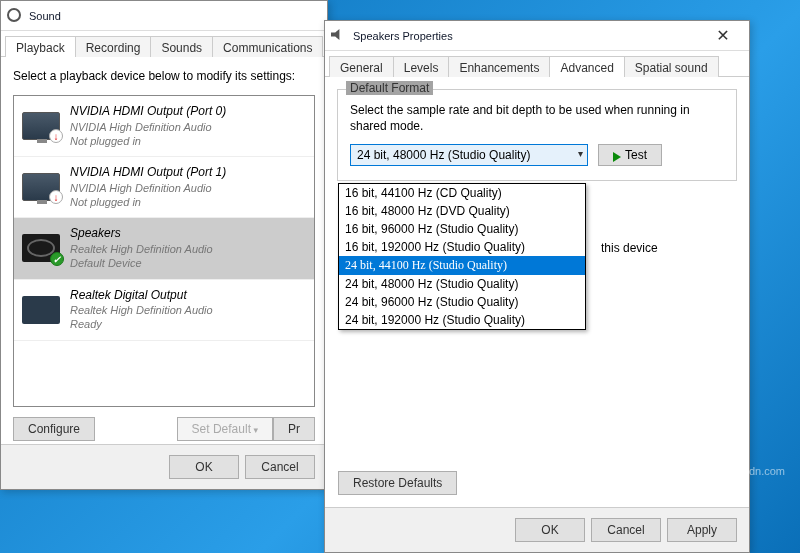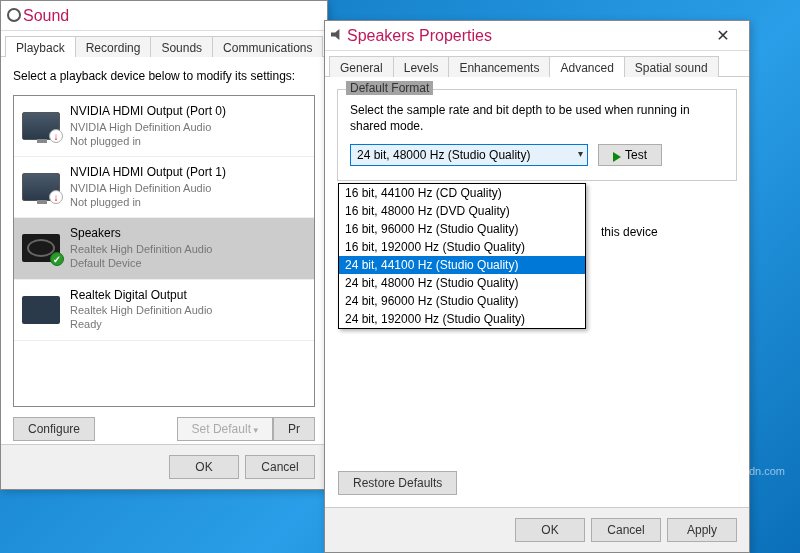--- a/index.html
+++ b/index.html
@@ -2,32 +2,32 @@
 <html><head>
 <meta charset="utf-8">
 <style>
   * { box-sizing: border-box; font-family: "Segoe UI", Tahoma, sans-serif; font-size: 12px; }
   body { margin: 0; width: 800px; height: 553px; background: #1a8cd8; overflow: hidden; position: relative; }
   .desktop { position: absolute; inset: 0; background: linear-gradient(135deg, #0a6fb8, #2a9ee8 60%, #0a6fb8); }
   .window { position: absolute; background: #fff; border: 1px solid #888; box-shadow: 2px 2px 8px rgba(0,0,0,.2); }
   .sound-win { left: 0; top: 0; width: 328px; height: 490px; }
   .props-win { left: 324px; top: 20px; width: 426px; height: 533px; }
   .titlebar { height: 30px; display: flex; align-items: center; padding: 0 6px; background: #fff; border-bottom: 1px solid #ddd; }
-  .titlebar .title { flex: 1; margin-left: 0; font-size: 16px; color: #be185d; }
+  .titlebar .title { flex: 1; margin-left: 6px; font-size: 11px; color: #0f172a; }
   .titlebar .icon { width: 16px; height: 16px; }
   .titlebar .close { width: 40px; text-align: center; font-size: 16px; color: #333; cursor: default; }
   .icon-speaker { display: inline-block; width: 14px; height: 14px; background: #555; clip-path: polygon(0 35%,30% 35%,60% 10%,60% 90%,30% 65%,0 65%); }
   .icon-gear { display: inline-block; width: 14px; height: 14px; border: 2px solid #555; border-radius: 50%; position: relative; }
   .tabs { display: flex; padding: 4px 4px 0 4px; gap: 0; border-bottom: 1px solid #ccc; background: #fff; position: relative; height: 26px; }
   .tab { padding: 4px 10px; border: 1px solid #ccc; border-bottom: none; margin-right: -1px; background: #f4f4f4; cursor: default; color: #333; position: relative; top: 1px; }
   .tab.active { background: #fff; z-index: 2; }
   .tab-content { padding: 12px; position: relative; }
   .instruction { color: #000; margin-bottom: 12px; }
   .device-list { background: #fff; border: 1px solid #888; height: 312px; overflow: hidden; }
-  .device { display: flex; padding: 8px; align-items: center; gap: 10px; border-bottom: 1px solid #eee; }
+  .device { display: flex; padding: 8px; align-items: center; gap: 10px; border-bottom: 1px solid #eee; font-style: italic; }
   .device.selected { background: #ccc; }
   .device .dev-icon { width: 38px; height: 28px; background: #3a3a3a; border-radius: 2px; position: relative; flex-shrink: 0; }
   .device .dev-icon.monitor { background: linear-gradient(#4a5a6a,#2a3a4a); border: 1px solid #555; }
   .device .dev-icon.monitor::after { content:''; position:absolute; bottom:-4px; left:14px; width:10px; height:4px; background:#888; }
   .device .dev-icon .badge { position:absolute; right:-4px; bottom:-4px; width:14px; height:14px; border-radius:50%; background:#fff; border:1px solid #aaa; display:flex; align-items:center; justify-content:center; }
   .device .dev-icon .badge.down::before { content:'↓'; color:#d00; font-size:10px; font-weight:bold; }
   .device .dev-icon .badge.check::before { content:'✓'; color:#fff; font-size:10px; font-weight:bold; }
   .device .dev-icon .badge.check { background:#2a9a2a; border-color:#1a7a1a; }
   .device .dev-icon.speaker { background: #1a1a1a; border-radius: 2px; }
   .device .dev-icon.speaker::before { content:''; position:absolute; inset:5px; border:2px solid #666; border-radius:50%; }
@@ -44,21 +44,21 @@
   .group { border: 1px solid #ccc; padding: 12px 12px 14px; margin-bottom: 12px; position: relative; }
   .group-title { position: absolute; top: -9px; left: 8px; background: #a3a3a3; padding: 0 4px; color: #333; }
   .combo { border: 1px solid #7a7a7a; padding: 3px 18px 3px 6px; background: #fff; position: relative; display: inline-block; cursor: default; }
   .combo::after { content:'▾'; position:absolute; right:4px; top:3px; font-size:10px; color:#333; }
   .combo.open { border-color: #0078d7; background:#e5f1fb; }
   .format-row { display:flex; align-items:center; gap:10px; margin-top:10px; }
   .test-btn { border:1px solid #adadad; padding:3px 14px; background:#e1e1e1; display:flex; align-items:flex-end; gap:4px; cursor:default; }
   .play-icon { display:inline-block; width:0; height:0; border-left:8px solid #0a8a0a; border-top:5px solid transparent; border-bottom:5px solid transparent; }
   .dropdown-list { position:absolute; border:1px solid #000; background:#fff; z-index:10; box-shadow:2px 2px 4px rgba(0,0,0,.3); }
   .dropdown-item { padding:2px 6px; white-space:nowrap; color:#000; cursor:default; }
-  .dropdown-item.highlighted { background:#0078d7; color:#fff; }
+  .dropdown-item.highlighted { background:#0078d7; color:#fff;font-family:Liberation Serif, serif; }
   .exclusive-partial { color:#000; }
   .watermark { position:absolute; right:15px; bottom:76px; font-size:11px; color:rgba(255,255,255,.55); }
 </style>
 </head>
 <body>
 <div class="desktop"></div>
 
 <div class="window sound-win">
   <div class="titlebar">
     <span class="icon"><span class="icon-gear"></span></span>
@@ -160,21 +160,21 @@
         <div class="dropdown-item">16 bit, 192000 Hz (Studio Quality)</div>
         <div class="dropdown-item highlighted">24 bit, 44100 Hz (Studio Quality)</div>
         <div class="dropdown-item">24 bit, 48000 Hz (Studio Quality)</div>
         <div class="dropdown-item">24 bit, 96000 Hz (Studio Quality)</div>
         <div class="dropdown-item">24 bit, 192000 Hz (Studio Quality)</div>
       </div>
 
     <div style="position:absolute; left:13px; top:138px; color:#000;">
       <span class="exclusive-partial">E</span>
     </div>
-    <div style="position:absolute; left:276px; top:148px; color:#000;">this device</div>
+    <div style="position:absolute; left:276px; top:164px; color:#000;">this device</div>
 
     <div style="position:absolute; left:13px; bottom:12px;">
       <div class="btn">Restore Defaults</div>
     </div>
   </div>
   <div class="dialog-buttons">
     <div class="btn">OK</div>
     <div class="btn">Cancel</div>
     <div class="btn">Apply</div>
   </div>

